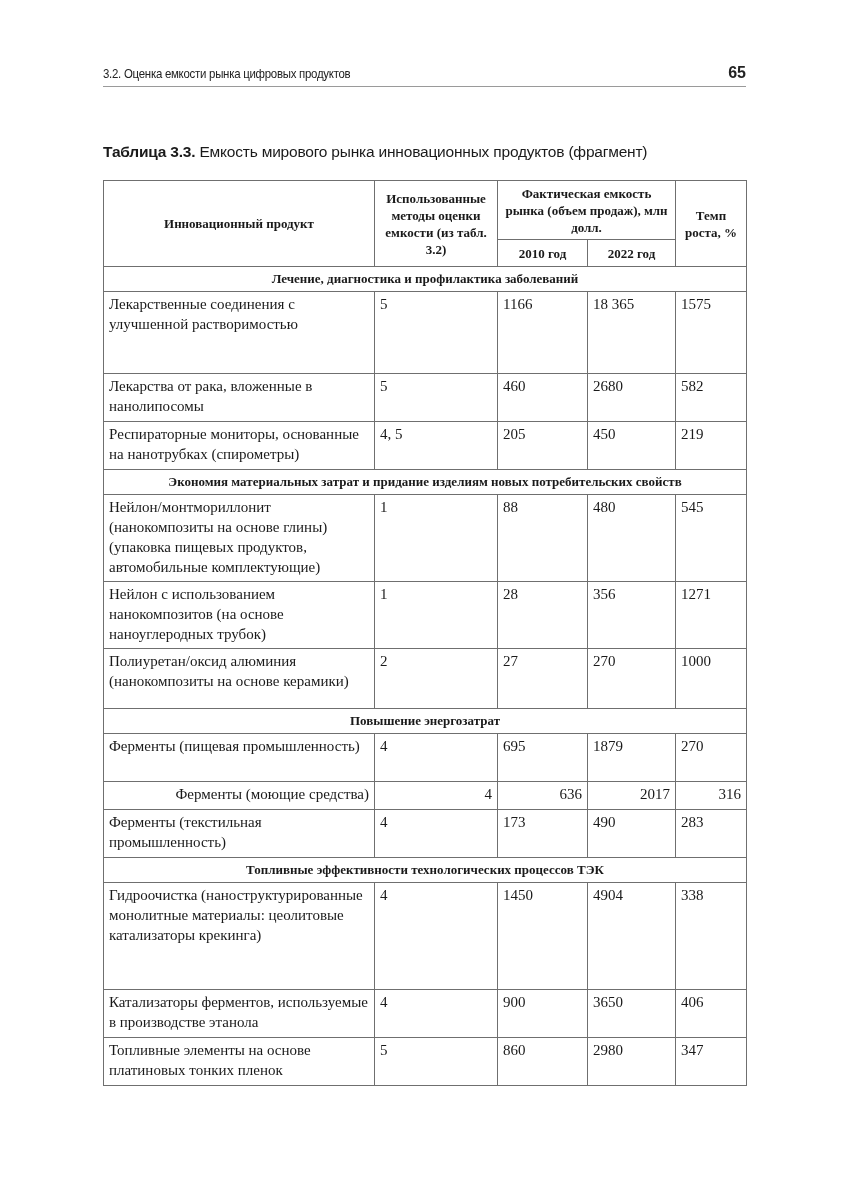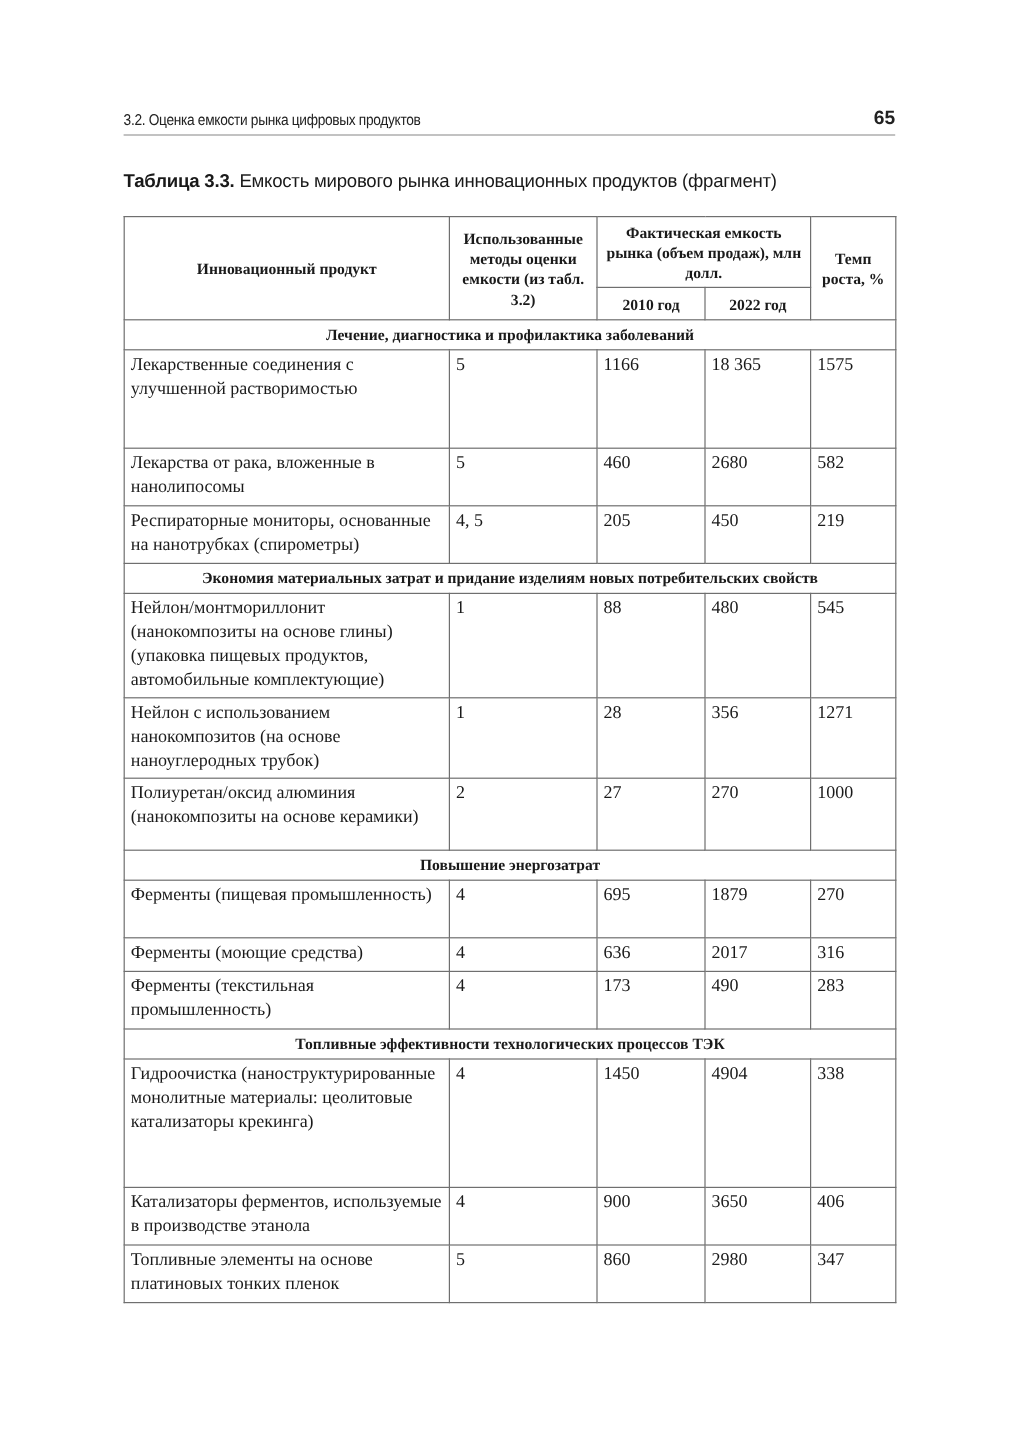--- a/index.html
+++ b/index.html
@@ -1,18 +1,18 @@
 <!DOCTYPE html>
 <html><head>
 <meta charset="utf-8">
 <style>
   html, body { margin: 0; padding: 0; background: #ffffff; }
   body { width: 849px; height: 1200px; position: relative; overflow: hidden; color: #1a1a1a; }
   .running-header {
-    position: absolute; left: 103px; top: 90px; width: 643px; height: 22px;
+    position: absolute; left: 103px; top: 64px; width: 643px; height: 22px;
     border-bottom: 1.5px solid #9a9a9a;
     font-family: "Liberation Sans", sans-serif;
   }
   .running-title { position: absolute; left: 0; top: 2px; font-size: 13px; letter-spacing: -0.3px; transform: scaleX(0.88); transform-origin: left; color: #222; }
   .page-number { position: absolute; right: 0; top: 0; font-size: 16px; font-weight: bold; color: #222; }
   .caption {
     position: absolute; left: 103px; top: 143px;
     font-family: "Liberation Sans", sans-serif; font-size: 15.5px; color: #1a1a1a; letter-spacing: -0.2px;
   }
   .caption b { font-weight: bold; }
@@ -108,21 +108,21 @@
       <tr>
         <td colspan="5" class="section">Повышение энергозатрат</td>
       </tr>
       <tr style="height: 48px;">
         <td>Ферменты (пищевая промышленность)</td>
         <td class="method">4</td>
         <td class="num">695</td>
         <td class="num">1879</td>
         <td class="num">270</td>
       </tr>
-      <tr style="height: 28px;">
+      <tr style="height: 28px; text-align: right;">
         <td>Ферменты (моющие средства)</td>
         <td class="method">4</td>
         <td class="num">636</td>
         <td class="num">2017</td>
         <td class="num">316</td>
       </tr>
       <tr style="height: 48px;">
         <td>Ферменты (текстильная промышленность)</td>
         <td class="method">4</td>
         <td class="num">173</td>

